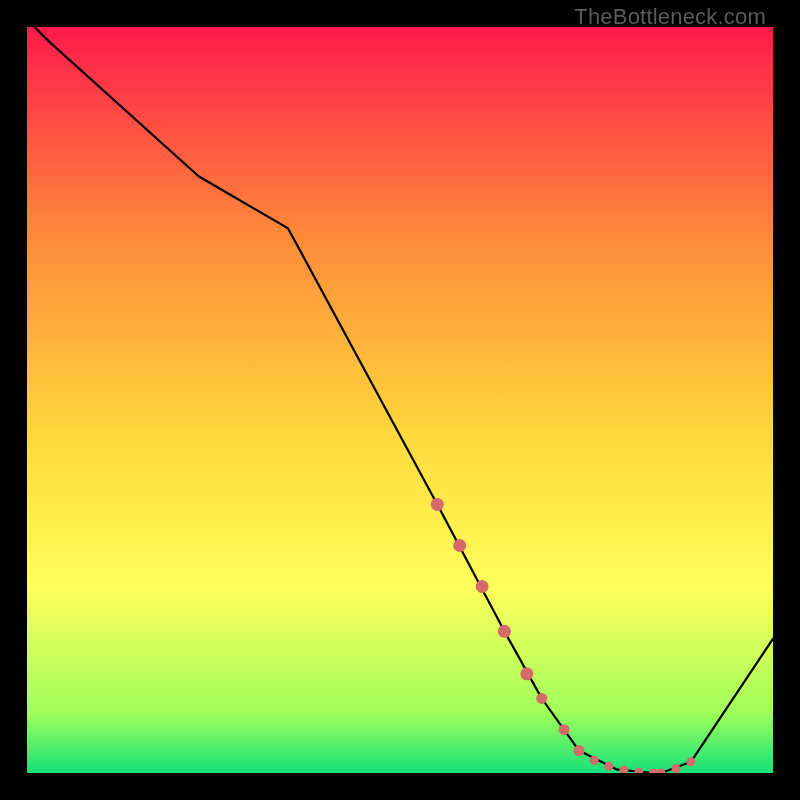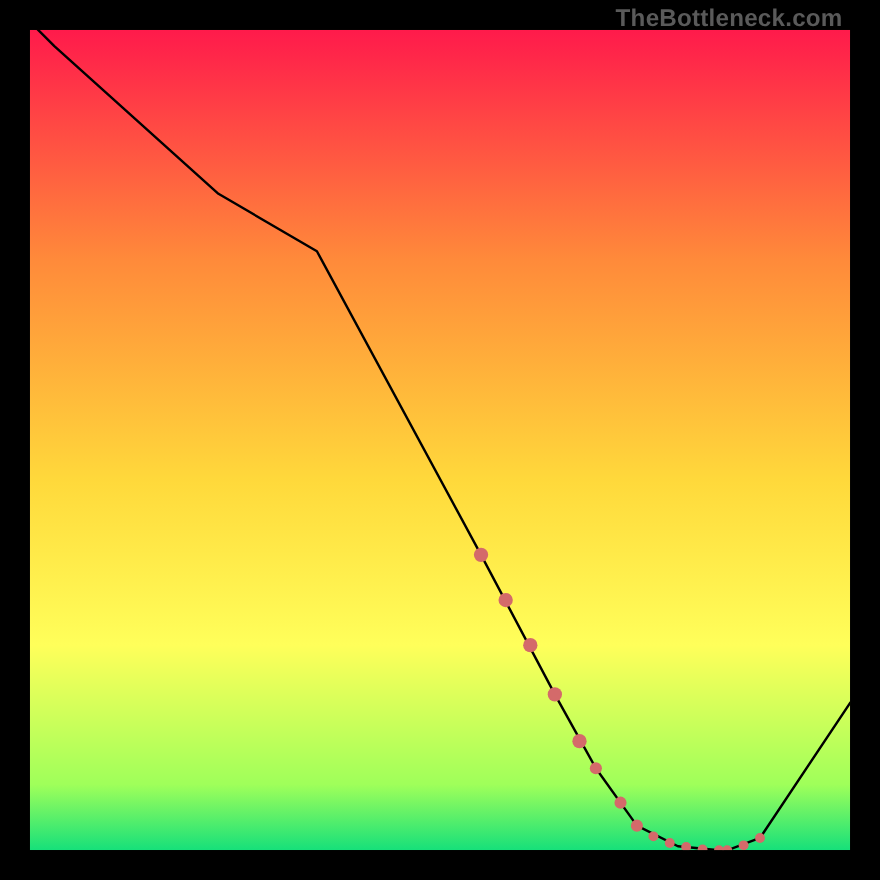--- a/index.html
+++ b/index.html
@@ -18,21 +18,21 @@
     width: 746px;
     height: 746px;
     overflow: hidden;
   }
   .branding {
     position: absolute;
     top: 4px;
     right: 34px;
     color: #5a5a5a;
     font-size: 22px;
-    font-weight: 700;
+    font-weight: 400;
     letter-spacing: 0.2px;
     z-index: 20;
   }
   svg.bg {
     position: absolute;
     left: 0;
     top: 0;
     width: 746px;
     height: 746px;
     display: block;

